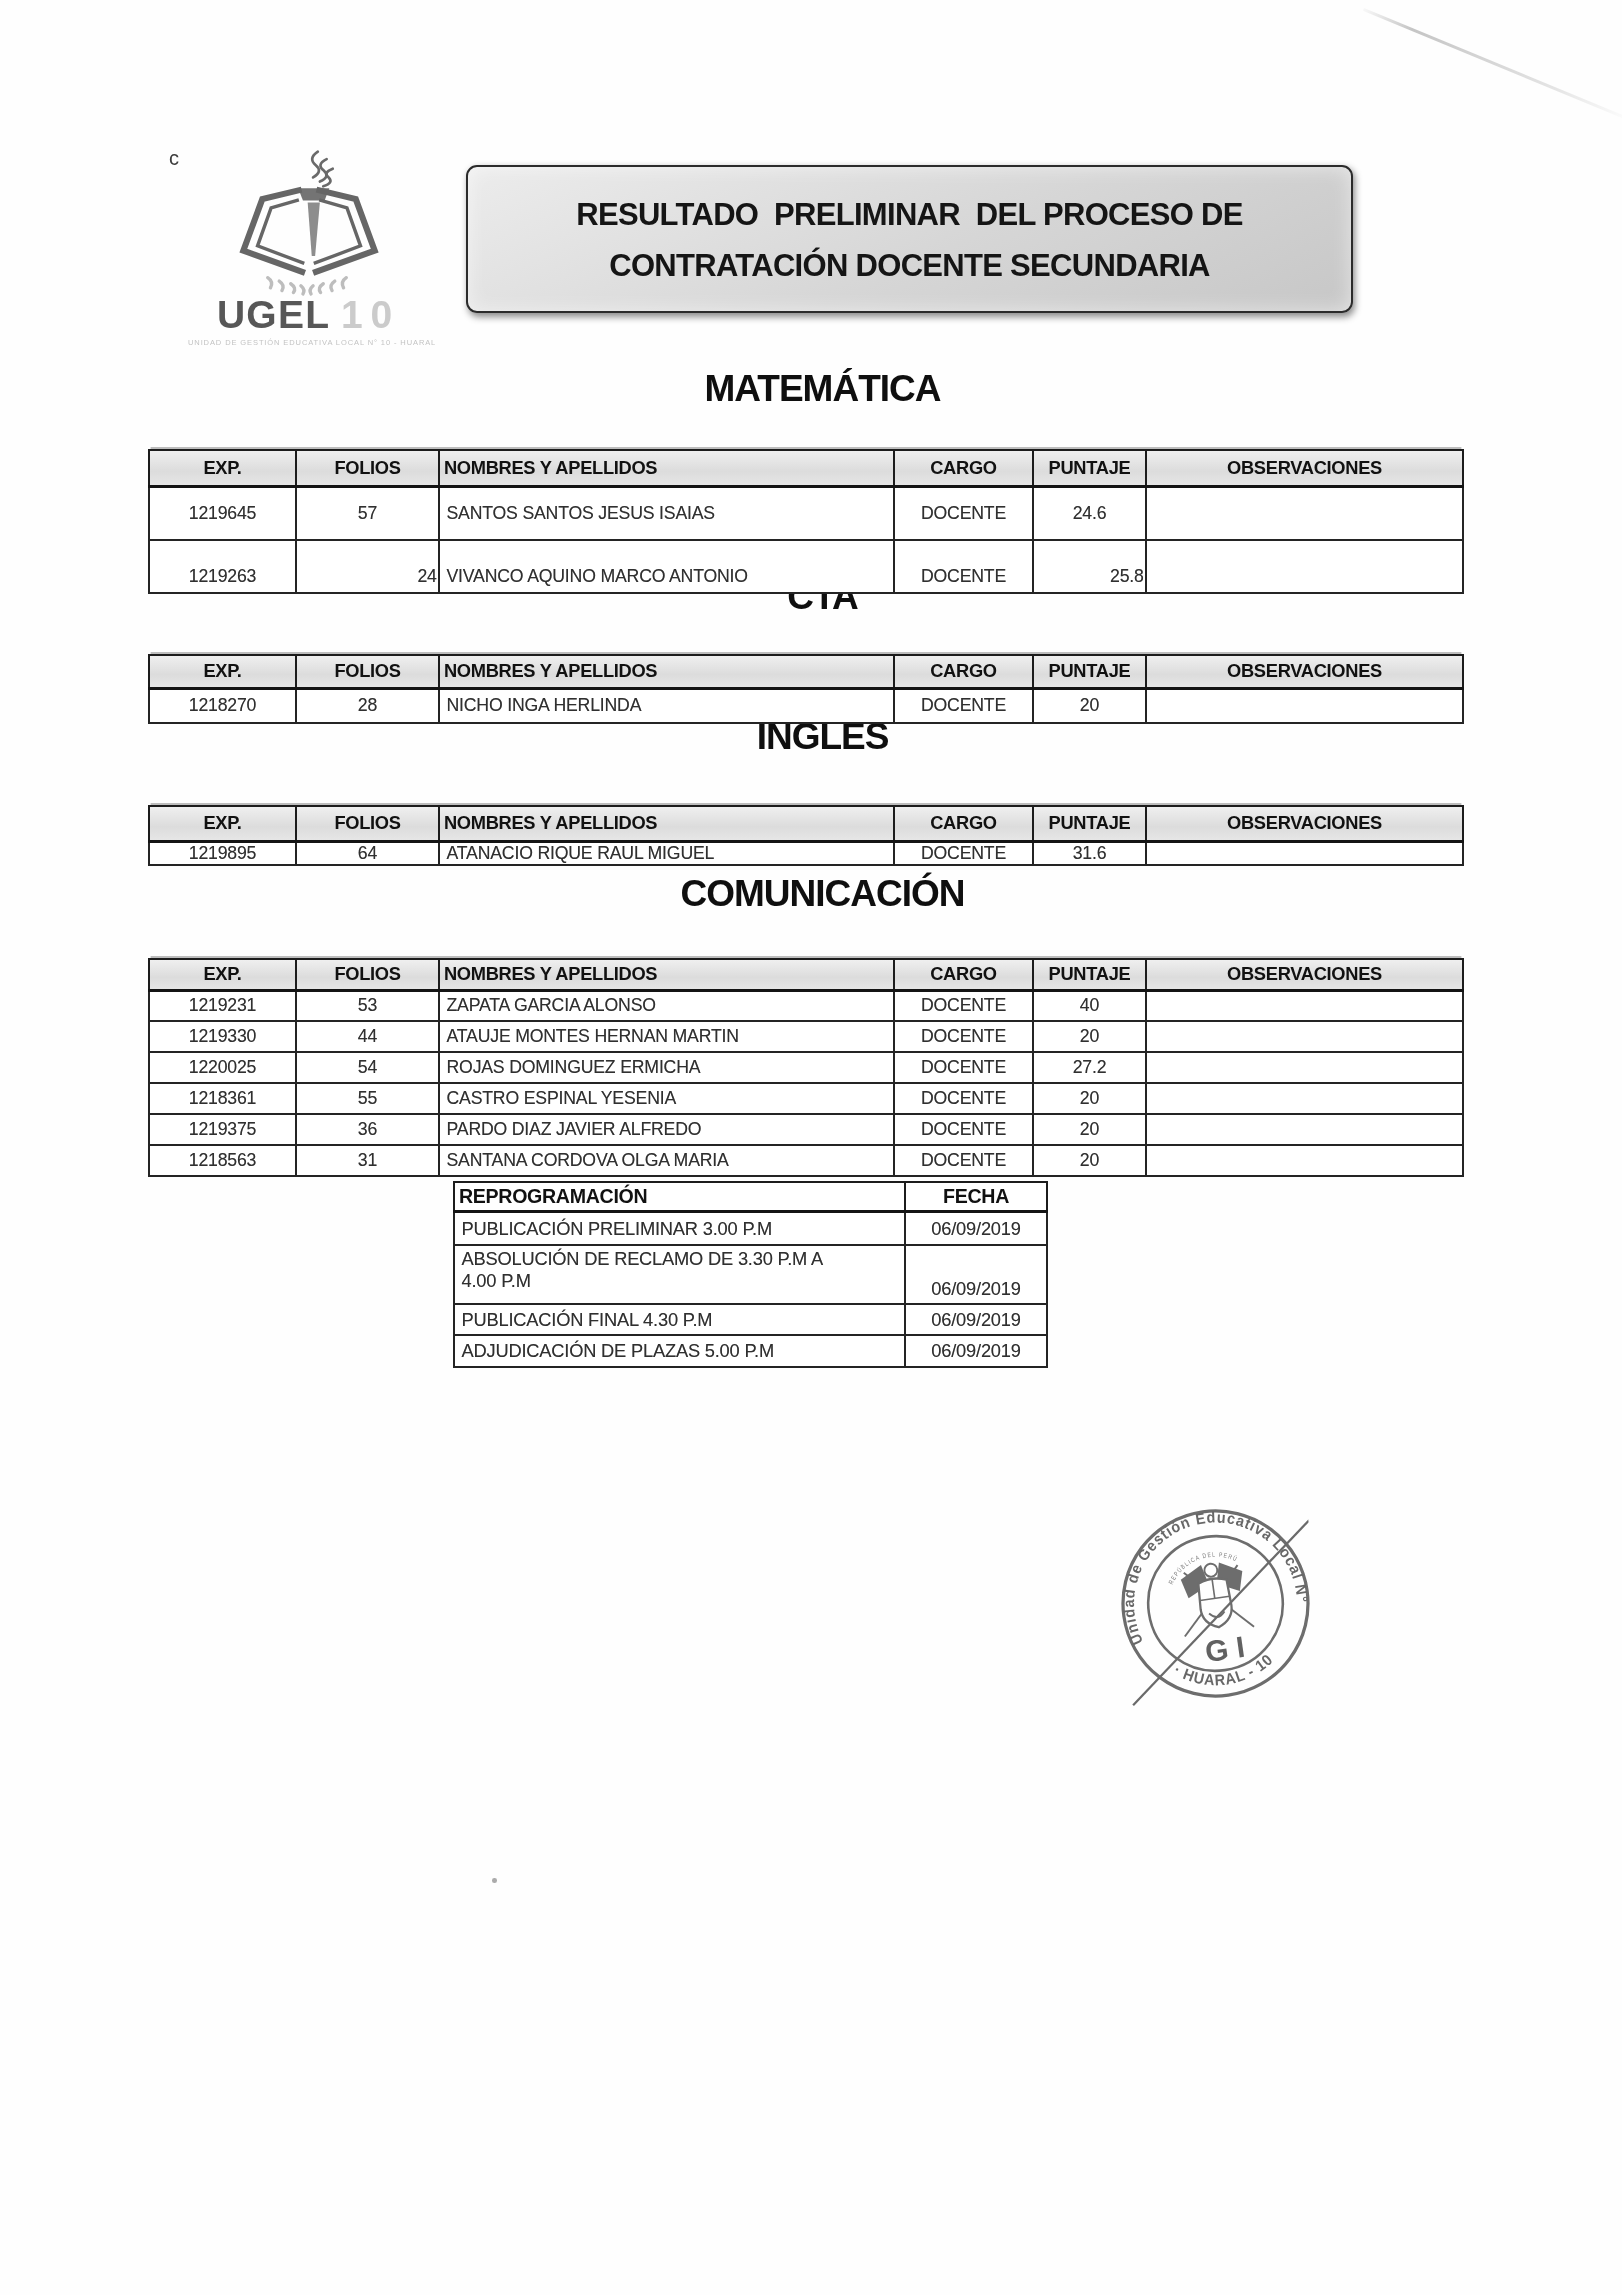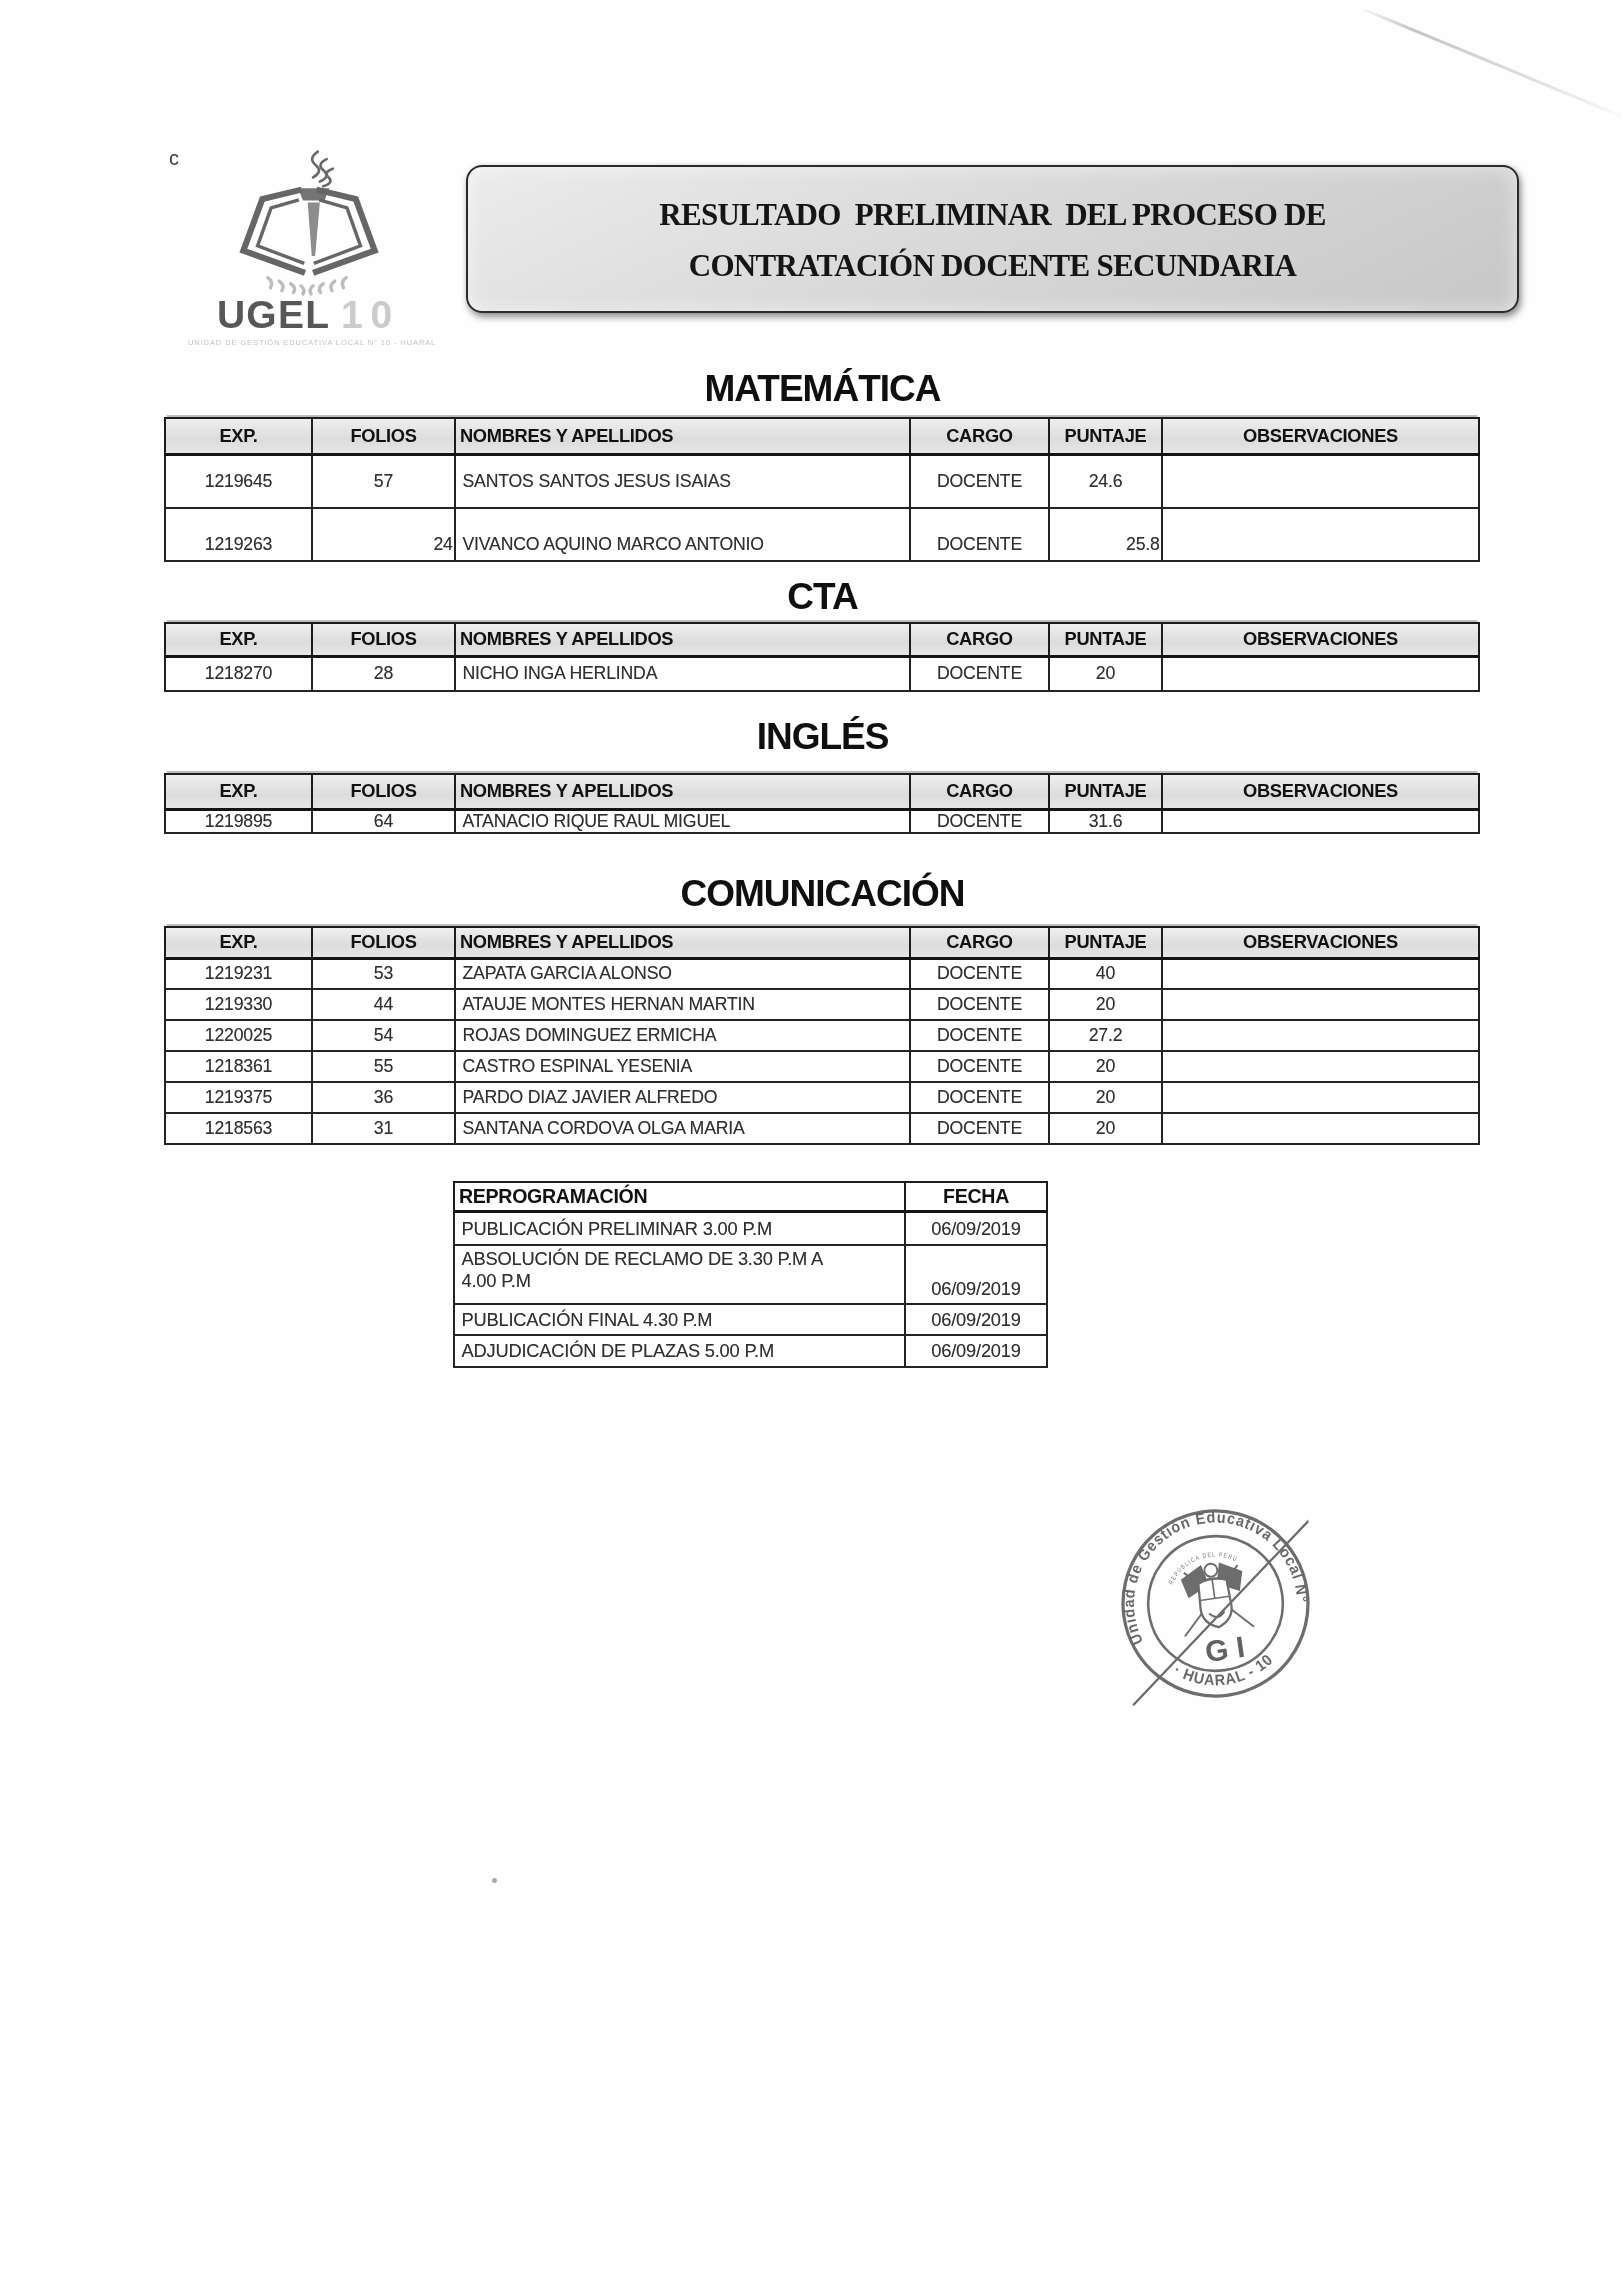--- a/index.html
+++ b/index.html
@@ -16,34 +16,34 @@
   .speck{position:absolute;left:492px;top:1878px;width:4.6px;height:4.6px;border-radius:50%;background:#8f8f8f;opacity:.75;}
   .corner-mark{position:absolute;left:169px;top:147px;font-size:20px;color:#3c3c3c;}
   
   .logo-svg{position:absolute;left:204px;top:149px;width:206px;height:149px;}
   .logo-text{position:absolute;left:194px;top:293px;width:229px;text-align:center;font-weight:bold;font-size:39px;letter-spacing:1.3px;white-space:nowrap;}
   .logo-ugel{color:#575757;}
   .logo-num{color:#cbcbcb;letter-spacing:7.9px;margin-left:10.5px;}
   .logo-sub{position:absolute;left:188px;top:338px;width:239px;text-align:center;font-size:7.5px;color:#c3c3c3;letter-spacing:0.9px;white-space:nowrap;}
   
   .title-box{
-    position:absolute;left:466px;top:165px;width:1053px;height:148px;box-sizing:border-box;
-    border:2.6px solid #2b2b2b;border-radius:16px;
+    position:absolute;left:466px;top:165px;width:887px;height:148px;box-sizing:border-box;
+    border:2.6px solid #2b2b2b;border-radius:11px;
     background:linear-gradient(155deg,#ececec 0%,#d6d6d6 55%,#c7c7c7 100%);
     box-shadow:2px 3.3px 7.9px rgba(0,0,0,.45), inset 0 0 19.6px rgba(255,255,255,.55);
-    text-align:center;padding-top:22px;font-family:Liberation Serif, serif;
+    text-align:center;padding-top:22px;
   }
   .title-line{font-size:31px;font-weight:bold;letter-spacing:-0.7px;line-height:51px;color:#151515;white-space:pre;}
   
   .section-title{position:absolute;left:165px;width:1315px;text-align:center;font-size:37px;font-weight:bold;letter-spacing:-1px;color:#0f0f0f;}
   .st-mat{top:368px}.st-cta{top:576px}.st-ing{top:716px}.st-com{top:873px}
   
   table{border-collapse:collapse;table-layout:fixed;position:absolute;background:#fff;}
   .results,.sched{border:2.6px solid #1c1c1c;}
-  .results{left:164px;width:1315px;box-shadow:0 -4.6px 0 -2.6px rgba(110,110,110,.45);}
+  .results{left:148px;width:1315px;box-shadow:0 -4.6px 0 -2.6px rgba(110,110,110,.45);margin-top:32px;}
   .t-mat{top:417px}.t-cta{top:622px}.t-ing{top:773px}.t-com{top:926px}
   .results th,.sched th{
     border:2px solid #1c1c1c;border-bottom:3.3px solid #141414;
     font-size:18.3px;font-weight:bold;letter-spacing:-0.3px;color:#111;padding:0 3.9px;
   }
   .results th{background:linear-gradient(180deg,#efefef 0%,#dcdcdc 60%,#e6e6e6 100%);}
   .results td,.sched td{
     border:2px solid #242424;font-size:17.7px;letter-spacing:-0.2px;color:#303030;
     padding:0 6.5px;vertical-align:middle;overflow:hidden;
     text-shadow:0 0 0.4px rgba(20,20,20,.4);

